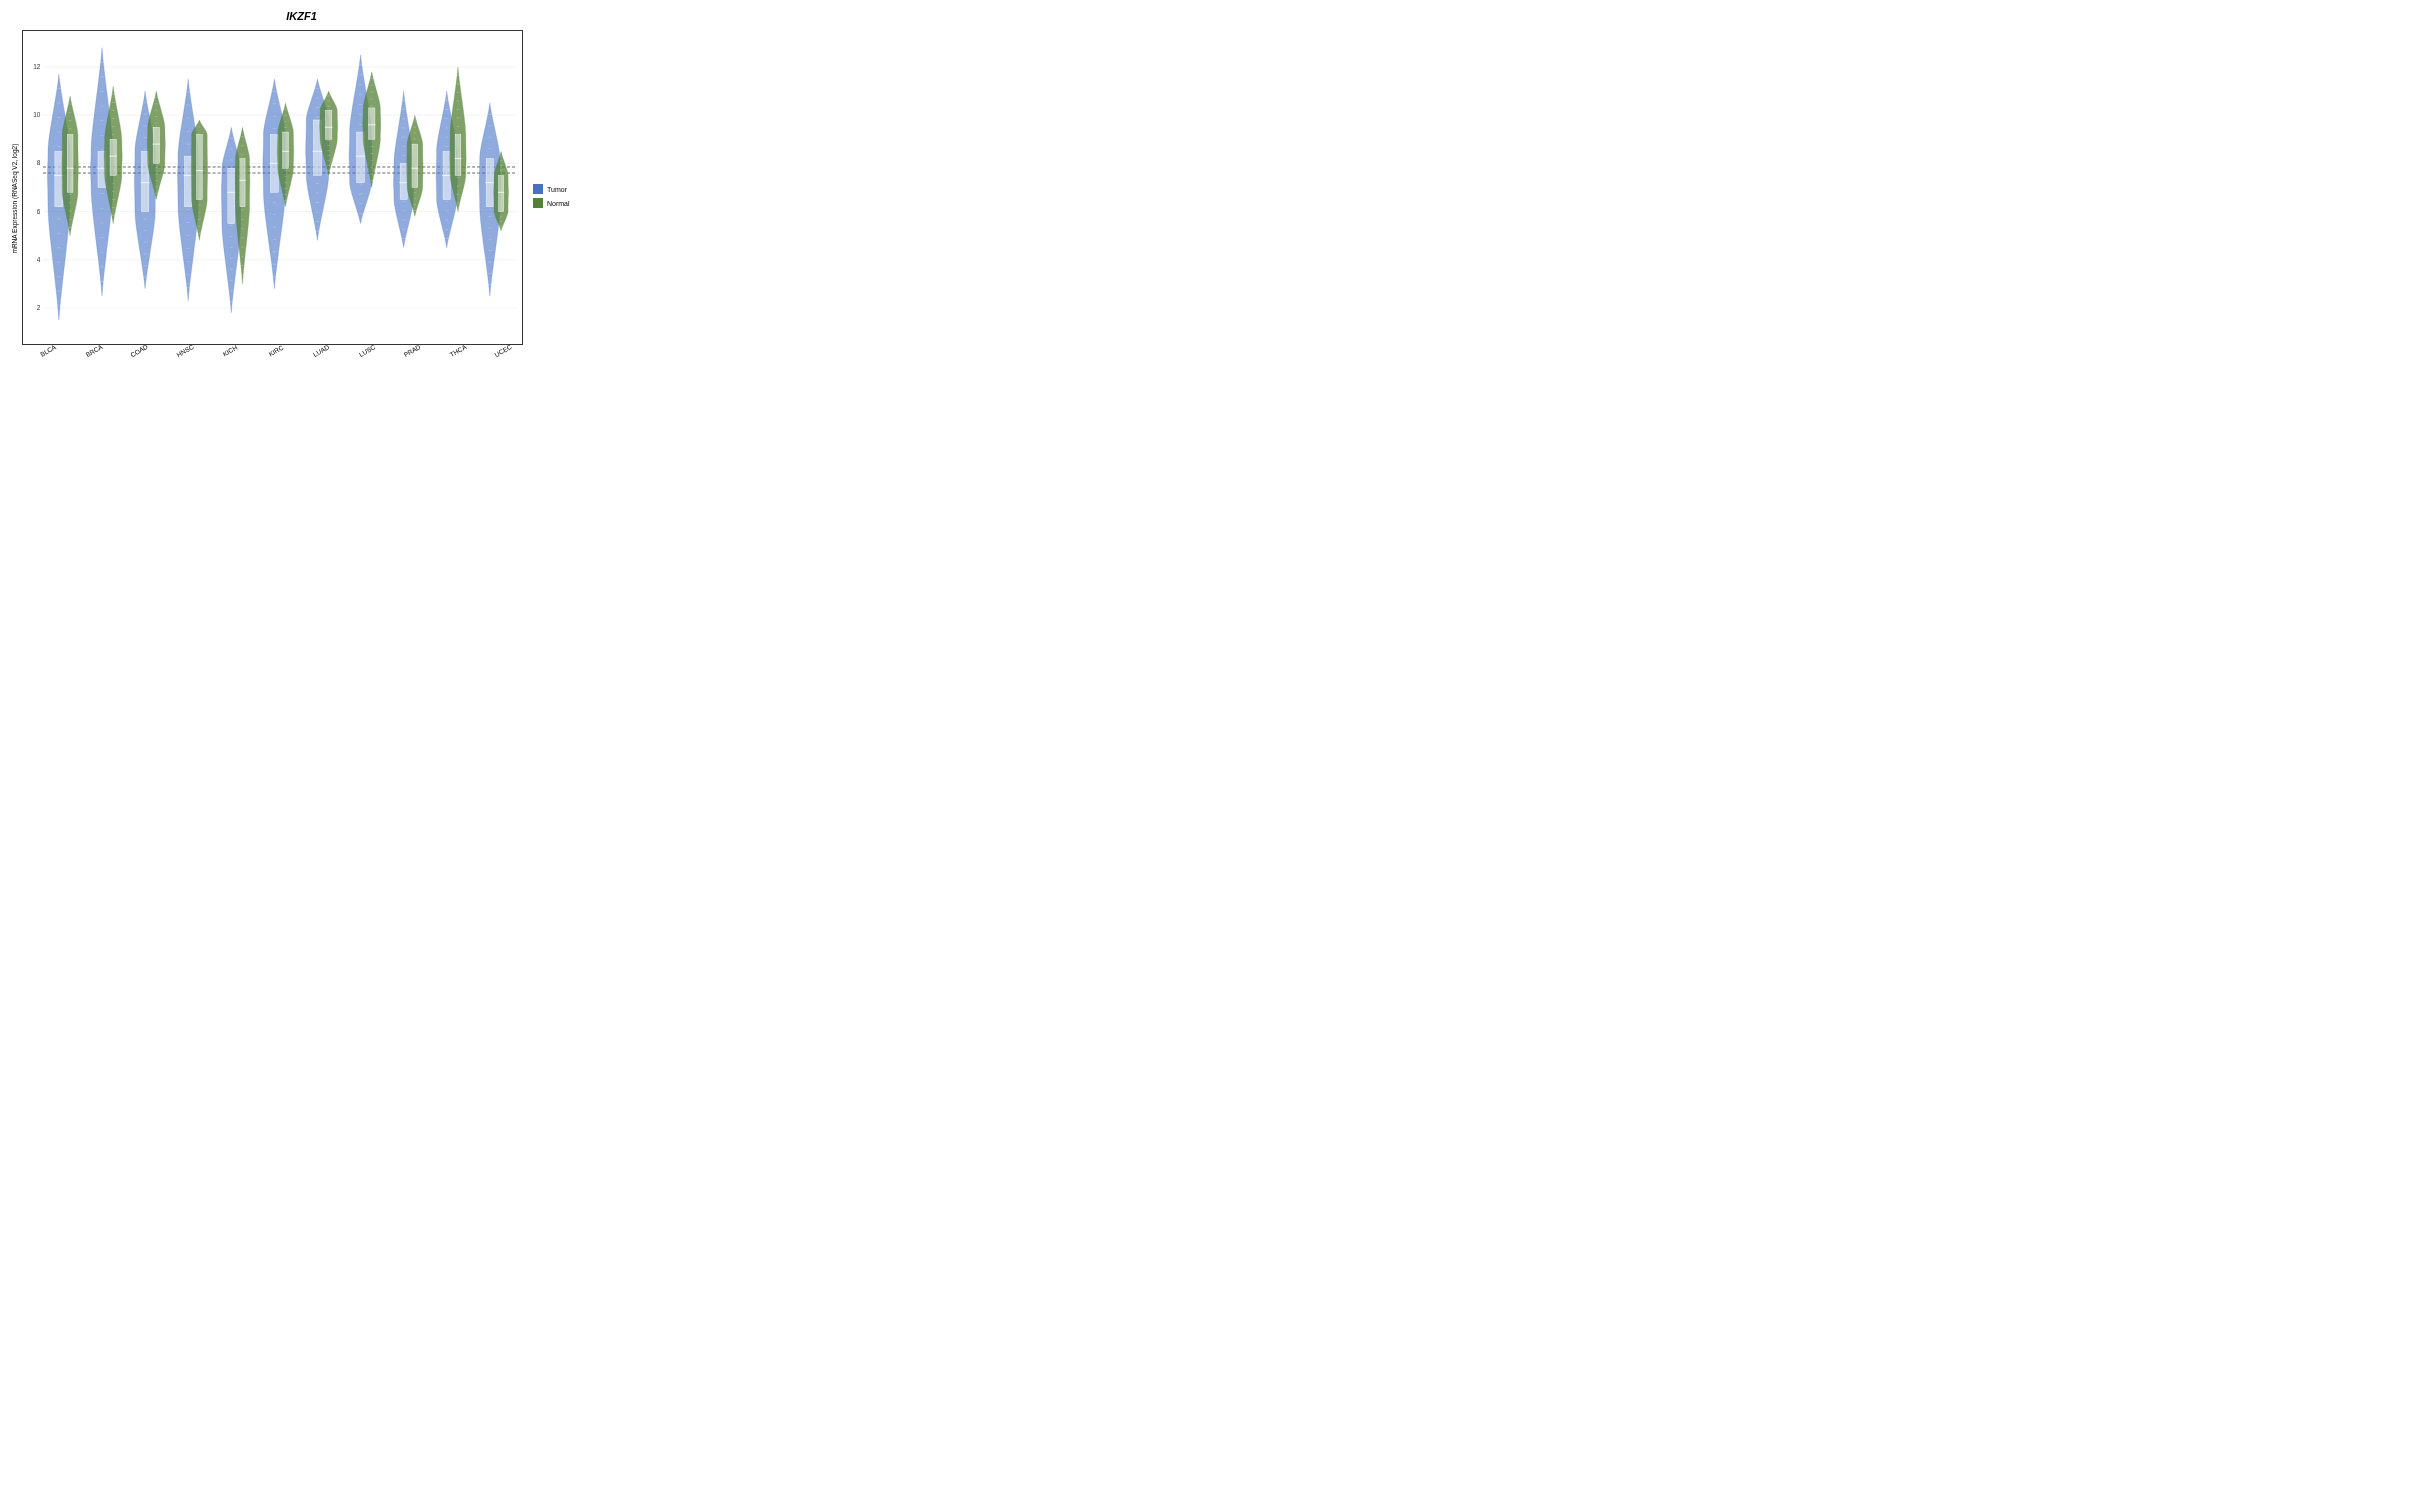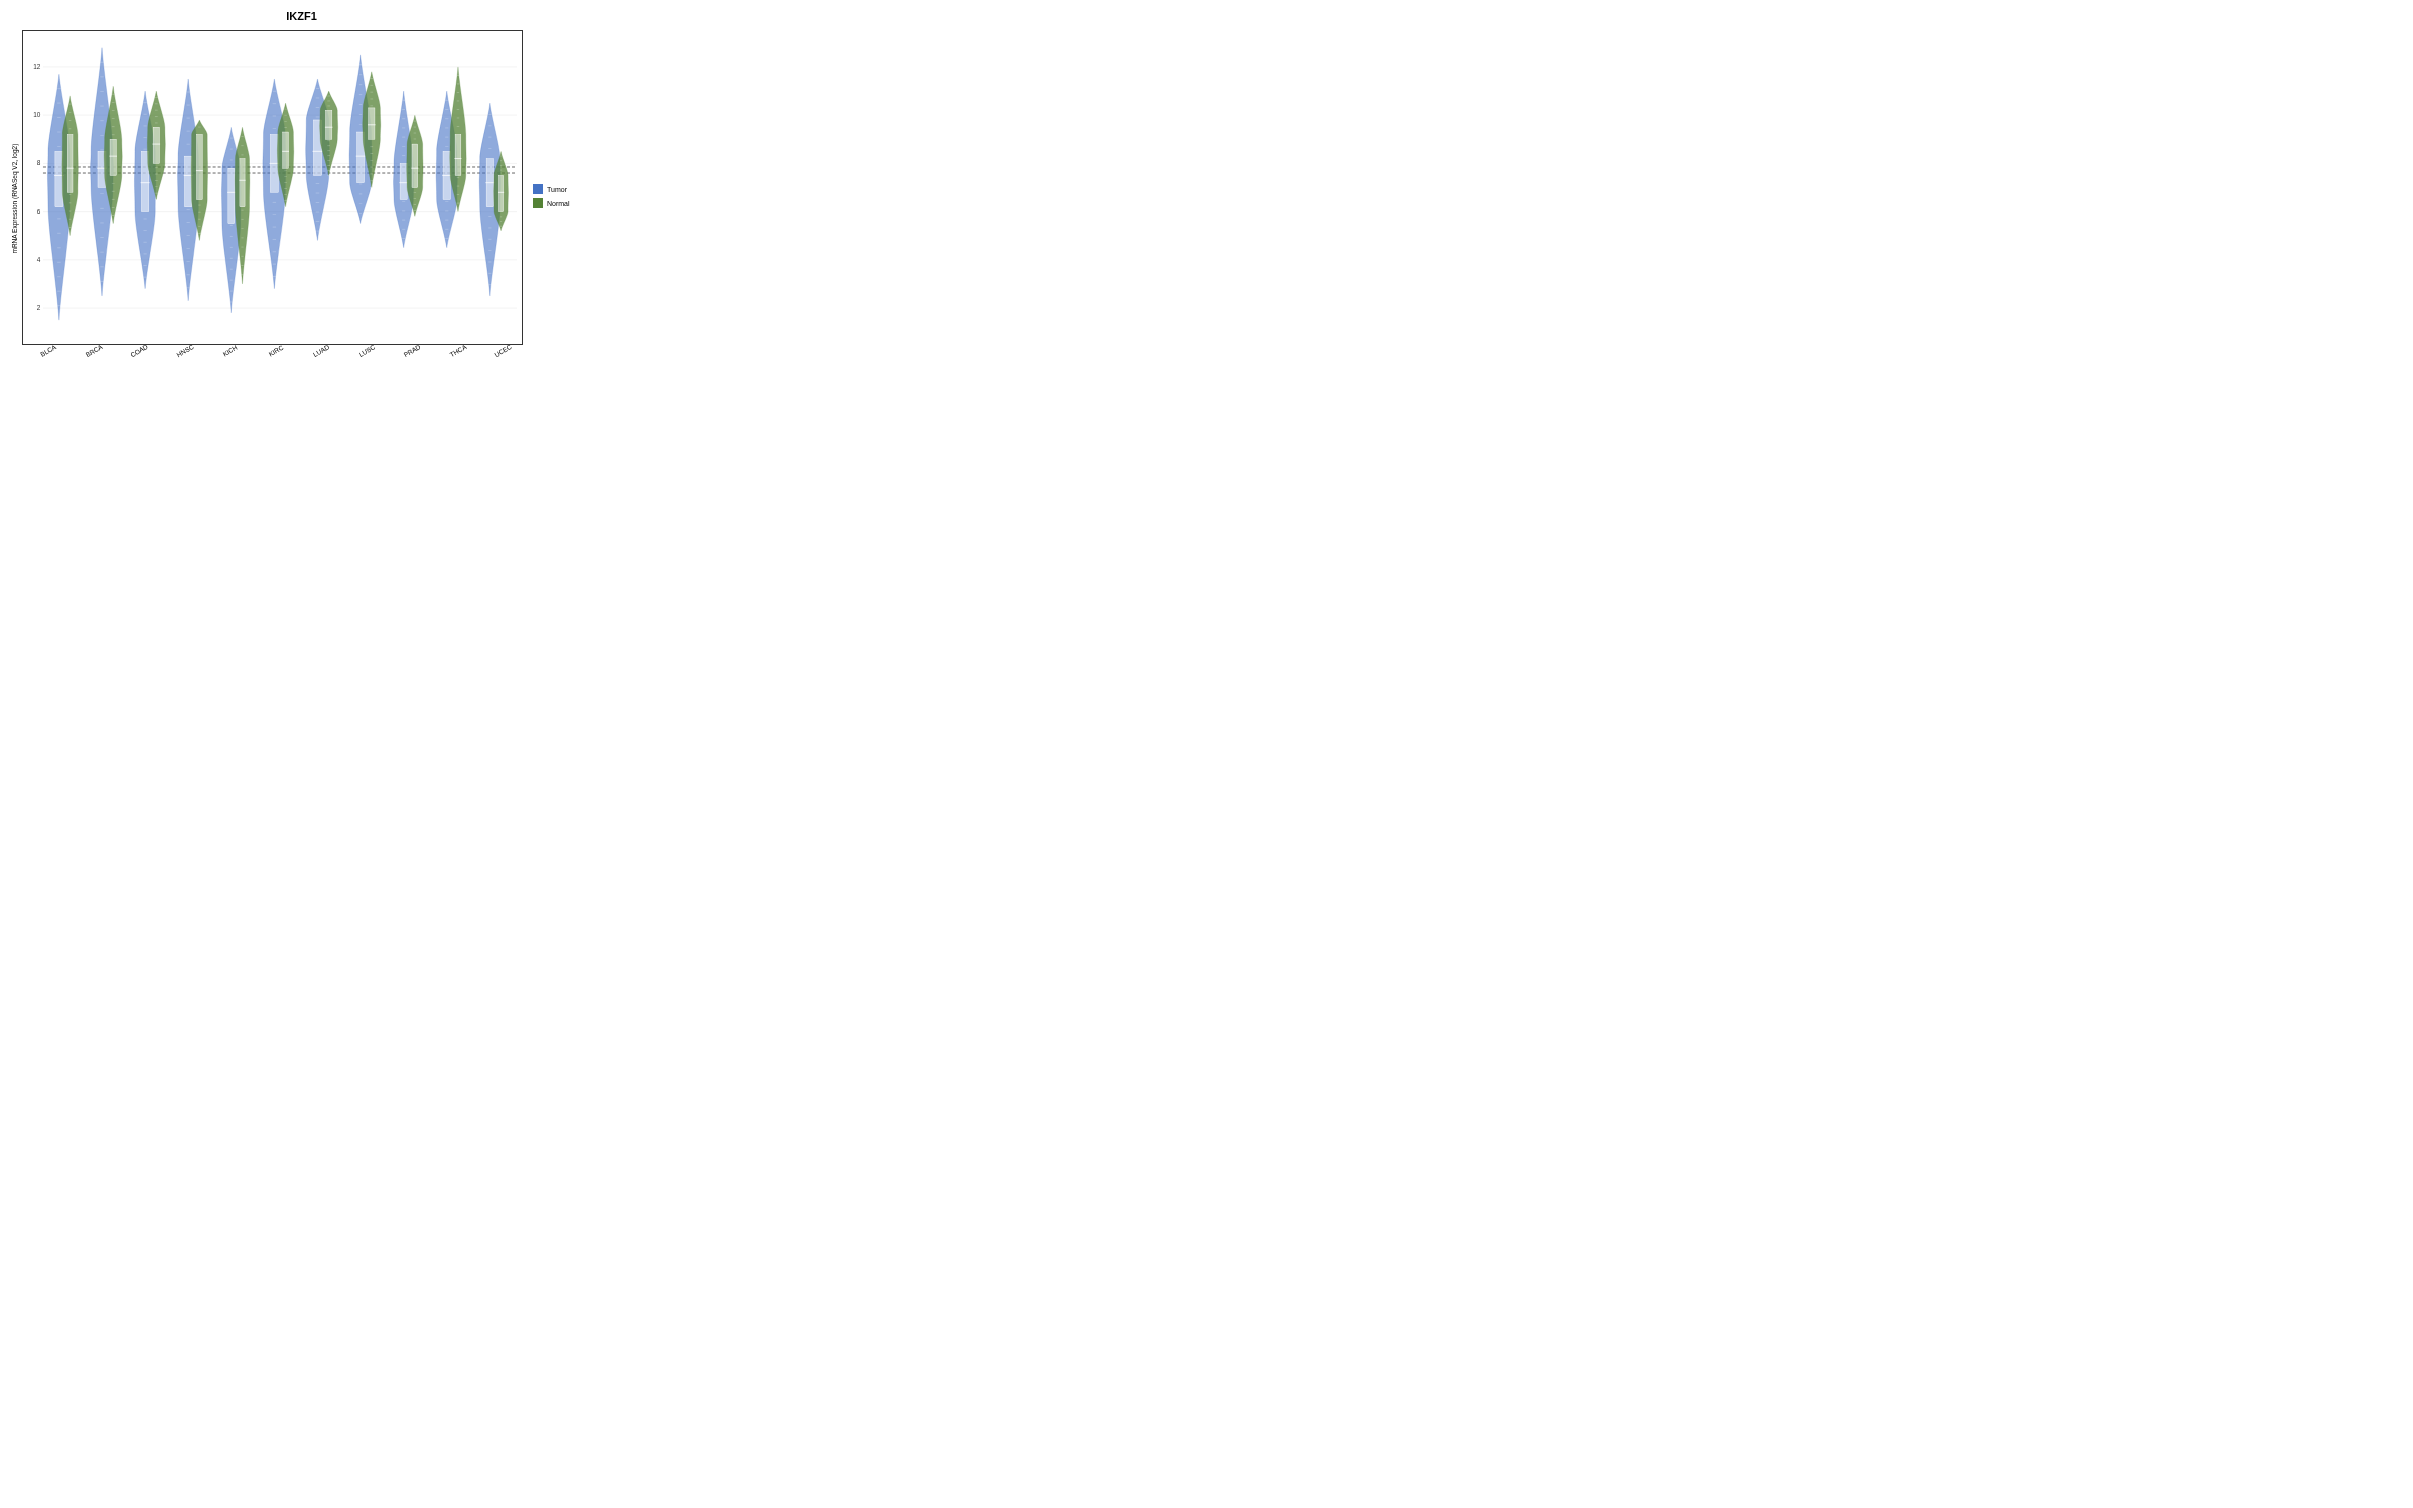--- a/index.html
+++ b/index.html
@@ -20,20 +20,21 @@
       display: flex;
       flex-direction: column;
       align-items: center;
     }
     .chart-title {
       font-size: 11px;
       font-weight: bold;
       text-align: center;
       margin-top: 5px;
       margin-bottom: 2.5px;
+      font-style: italic;
     }
     .chart-body {
       display: flex;
       flex-direction: row;
       width: 100%;
       flex: 1;
     }
     .y-axis-label {
       writing-mode: vertical-rl;
       transform: rotate(180deg);

